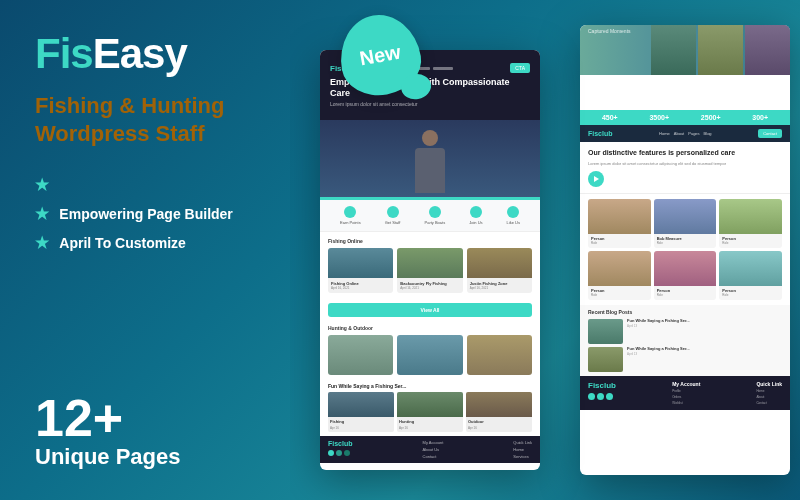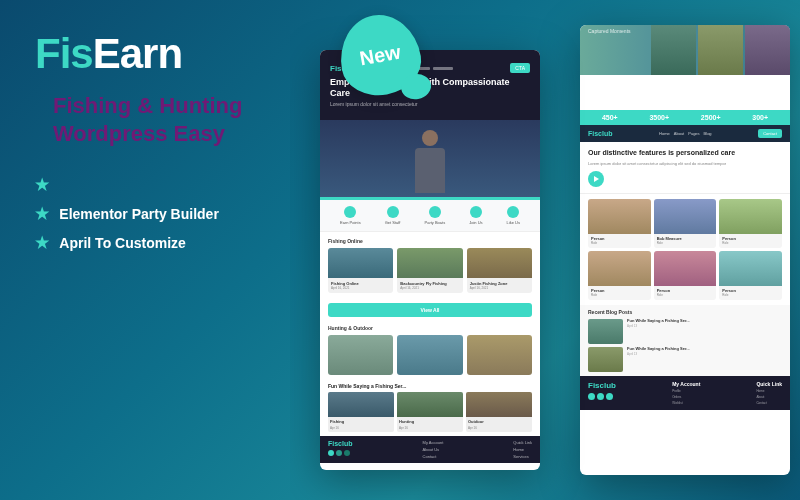--- a/index.html
+++ b/index.html
@@ -31,24 +31,23 @@
       color: white;
       margin-bottom: 14px;
       letter-spacing: -1px;
     }
     .logo .fis { color: #3dd9c5; }
     .logo .club { color: white; }
 
     .tagline {
       font-size: 22px;
       font-weight: 800;
-      color: #701a75;
+      color: #a16207;
       line-height: 1.25;
       margin-bottom: 28px;
-      margin-left: 18px;
     }
 
     .features {
       display: flex;
       flex-direction: column;
       gap: 10px;
       margin-bottom: 36px;
     }
     .feature-item {
       display: flex;
@@ -631,38 +630,42 @@
       height: 7px;
       background: #3dd9c5;
       border-radius: 50%;
     }
   </style>
 </head>
 <body>
 
 <div class="left-panel">
   <div class="logo">
-    <span class="fis">Fis</span><span class="club">Earn</span>
+    <span class="fis">Fis</span><span class="club">Easy</span>
   </div>
   <div class="tagline">
     <div>Fishing &amp; Hunting</div>
-    <div>Wordpress Easy</div>
+    <div>Wordpress Staff</div>
   </div>
   <div class="features">
     <div class="feature-item">
       <span class="star-icon">★</span>
     </div>
     <div class="feature-item">
       <span class="star-icon">★</span>
-      <span>Elementor Party Builder</span>
+      <span>Empowering Page Builder</span>
     </div>
     <div class="feature-item">
       <span class="star-icon">★</span>
       <span>April To Customize</span>
     </div>
+  </div>
+  <div class="unique-pages">
+    <div class="pages-number">12+</div>
+    <div class="pages-label">Unique Pages</div>
   </div>
 </div>
 
 <div class="new-badge">
   <span>New</span>
 </div>
 
 <div class="mockups-container">
 
   <div class="mockup-left">

